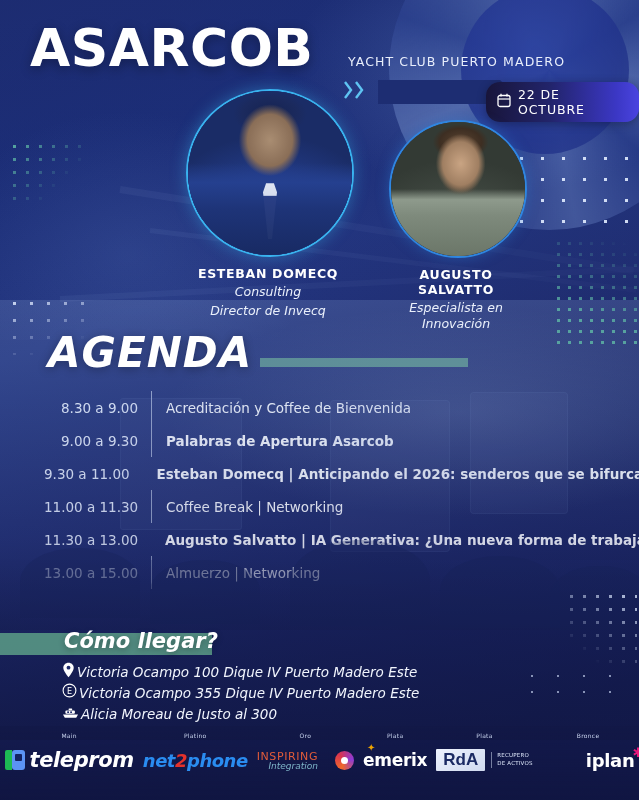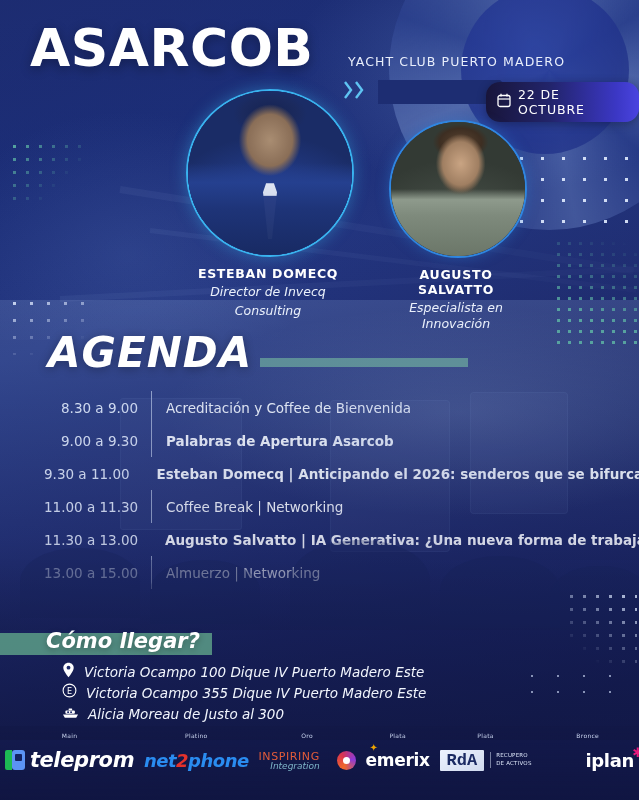--- a/index.html
+++ b/index.html
@@ -134,24 +134,24 @@
   .row{display:flex;align-items:center;min-height:33px;}
   .time{width:94px;text-align:right;padding-right:13px;color:#e5ecfa;font-size:13.5px;
     font-family:"DejaVu Sans",sans-serif;white-space:nowrap;}
   .sep{width:1px;align-self:stretch;background:rgba(222,232,250,.62);}
   .desc{padding-left:14px;color:#fff;font-size:13.5px;font-family:"DejaVu Sans",sans-serif;white-space:nowrap;}
   .desc.bold{font-weight:bold;}
 
   
   .how{position:relative;margin-top:40px;}
   .how-band{position:absolute;left:0;top:4px;width:212px;height:22px;background:rgba(92,158,135,.85);}
-  .how-title{position:relative;margin-left:46px;font-size:21px;font-weight:bold;font-style:italic;color:#fff;
+  .how-title{position:relative;margin-left:64px;font-size:21px;font-weight:bold;font-style:italic;color:#fff;
     font-family:"DejaVu Sans",sans-serif;text-shadow:0 2px 6px rgba(0,0,0,.3);}
   .addr{margin:8px 0 0 62px;}
-  .addr-row{display:flex;align-items:center;gap:9px;height:21px;}
+  .addr-row{display:flex;align-items:center;gap:2px;height:21px;}
   .addr-txt{color:#f1f5fd;font-size:13.5px;font-style:italic;font-family:"DejaVu Sans",sans-serif;}
 
   
   .sponsors{position:absolute;left:0;right:0;bottom:0;height:68px;
     background:linear-gradient(180deg,rgba(18,24,70,.55),rgba(16,21,64,.92));
     display:flex;align-items:flex-start;justify-content:space-around;padding-top:6px;}
   .sp-col{display:flex;flex-direction:column;align-items:center;}
   .tier{color:#c7d2ec;font-size:6px;letter-spacing:.3px;margin-bottom:9px;font-family:"DejaVu Sans",sans-serif;}
   .logo{height:24px;display:flex;align-items:center;}
   .lg-text{color:#fff;font-size:21px;font-weight:bold;letter-spacing:-.4px;font-family:"DejaVu Sans",sans-serif;font-style:italic;}
@@ -164,21 +164,21 @@
   .insp{display:flex;align-items:center;gap:17px;}
   .insp-t1{color:#e25c3a;font-size:11px;letter-spacing:.6px;font-family:"DejaVu Sans",sans-serif;}
   .insp-t2{color:#7fb6c9;font-size:9px;font-style:italic;text-align:right;font-family:"DejaVu Sans",sans-serif;margin-top:-2px;}
   .insp-badge{width:19px;height:19px;border-radius:50%;
     background:conic-gradient(from 200deg,#f06a2a,#d9344f,#8e3ad6,#f06a2a);position:relative;}
   .insp-badge::after{content:"";position:absolute;left:6px;top:6px;width:7px;height:7px;border-radius:50%;background:#fff;}
   .emerix{position:relative;color:#fff;font-size:17px;font-weight:bold;letter-spacing:-.3px;font-family:"DejaVu Sans",sans-serif;}
   .emerix-bird{position:absolute;left:4px;top:-8px;color:#f0a500;font-size:10px;}
   .rda{display:flex;align-items:center;gap:6px;}
   .rda-box{background:linear-gradient(150deg,#eef3ff,#cfd9ee);color:#1b2a63;font-size:17px;font-weight:bold;
-    padding:1px 7px;border-radius:1px;font-family:Liberation Mono, monospace;}
+    padding:1px 7px;border-radius:1px;font-family:Liberation Sans, sans-serif;}
   .rda-sub{color:#dbe4f7;font-size:5.5px;line-height:1.45;letter-spacing:.2px;border-left:1px solid rgba(220,230,250,.5);
     padding-left:5px;font-family:"DejaVu Sans",sans-serif;}
   .iplan{position:relative;color:#fff;font-size:18px;font-weight:bold;letter-spacing:-.3px;font-family:"DejaVu Sans",sans-serif;margin-left:44px;}
   .iplan-star{position:absolute;right:-9px;top:-5px;color:#e8197d;font-size:13px;}
 </style>
 </head>
 <body>
 
 <div class="poster">
 
@@ -237,22 +237,22 @@
       <span class="date-text">22 DE OCTUBRE</span>
     </div>
   </div>
 
   <div class="speakers">
     <div class="sp sp-a">
       <div class="ring ring-a">
         <div class="portrait p-a"></div>
       </div>
       <div class="sp-name">ESTEBAN DOMECQ</div>
+      <div class="sp-role">Consulting</div>
       <div class="sp-role">Director de Invecq</div>
-      <div class="sp-role">Consulting</div>
     </div>
 
     <div class="sp sp-b">
       <div class="ring ring-b">
         <div class="portrait p-b"></div>
       </div>
       <div class="sp-name">AUGUSTO SALVATTO</div>
       <div class="sp-role">Especialista en Innovación</div>
     </div>
   </div>

